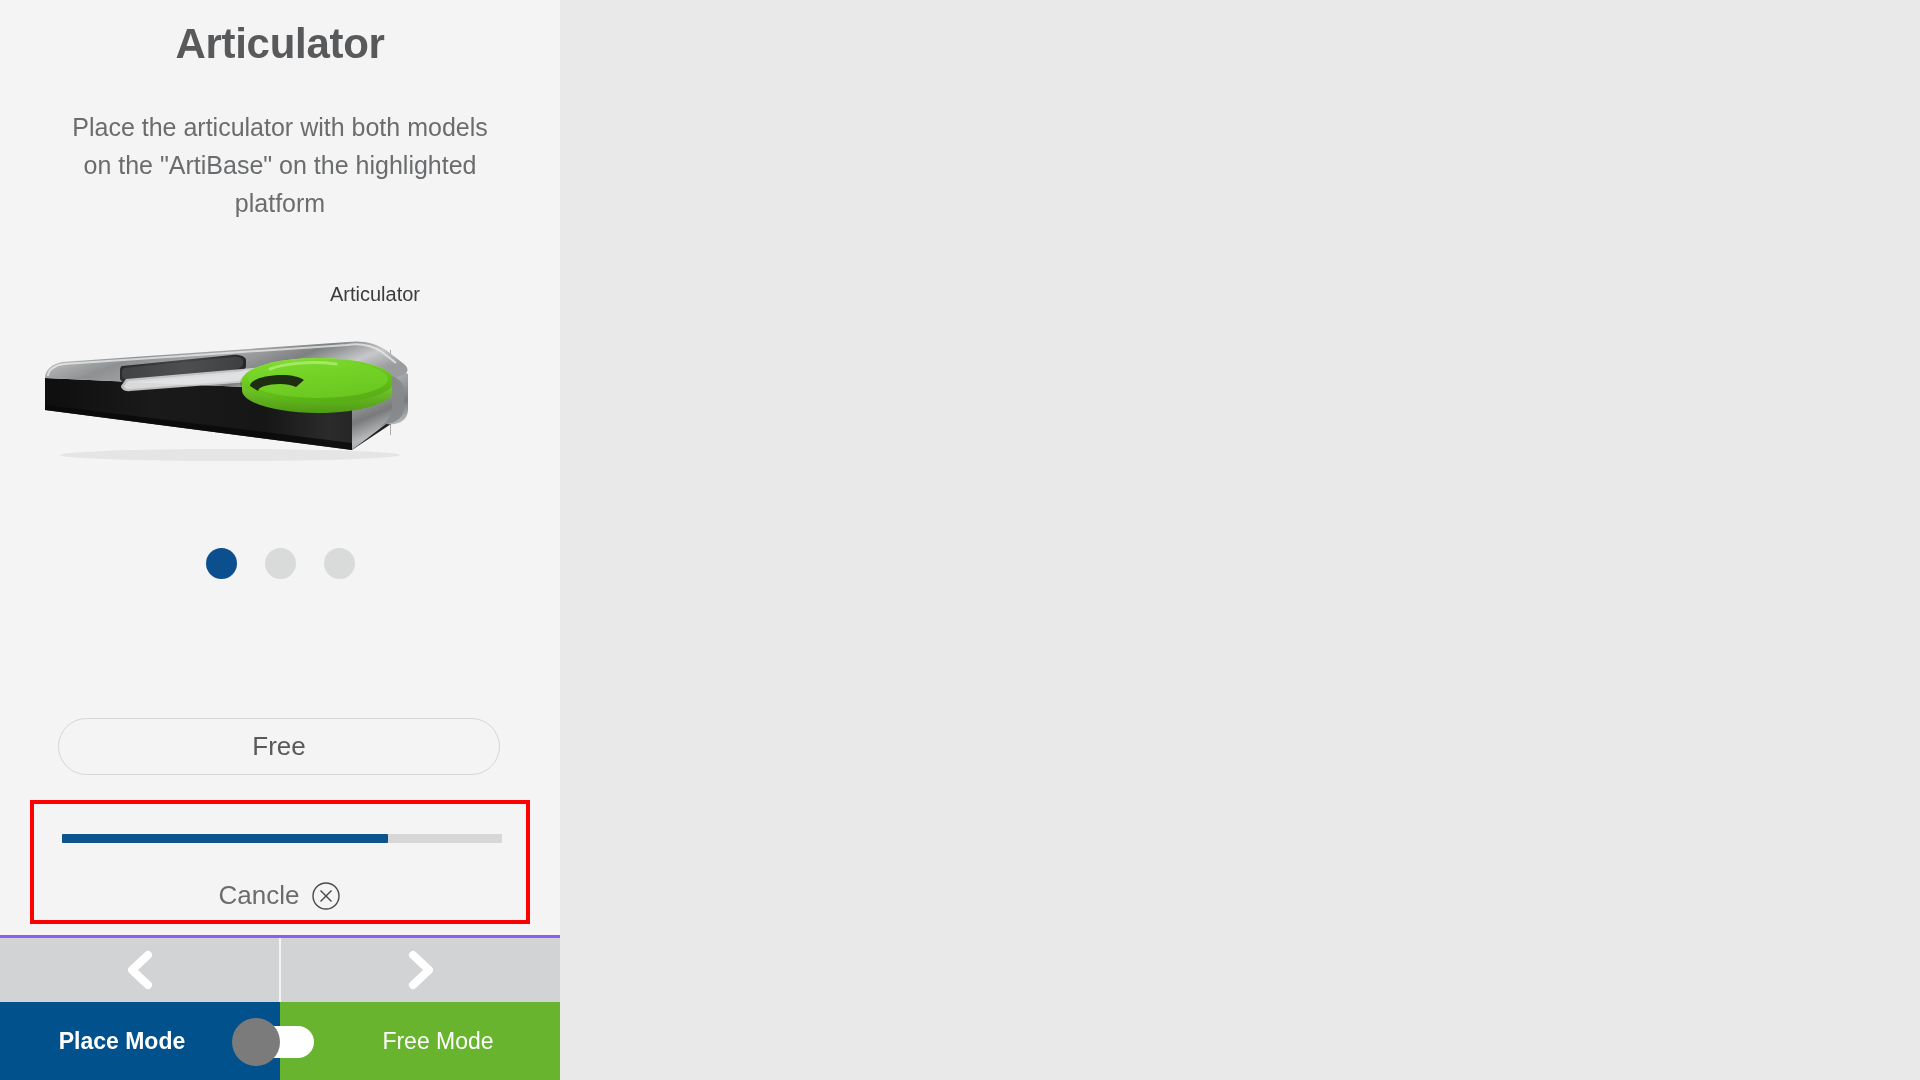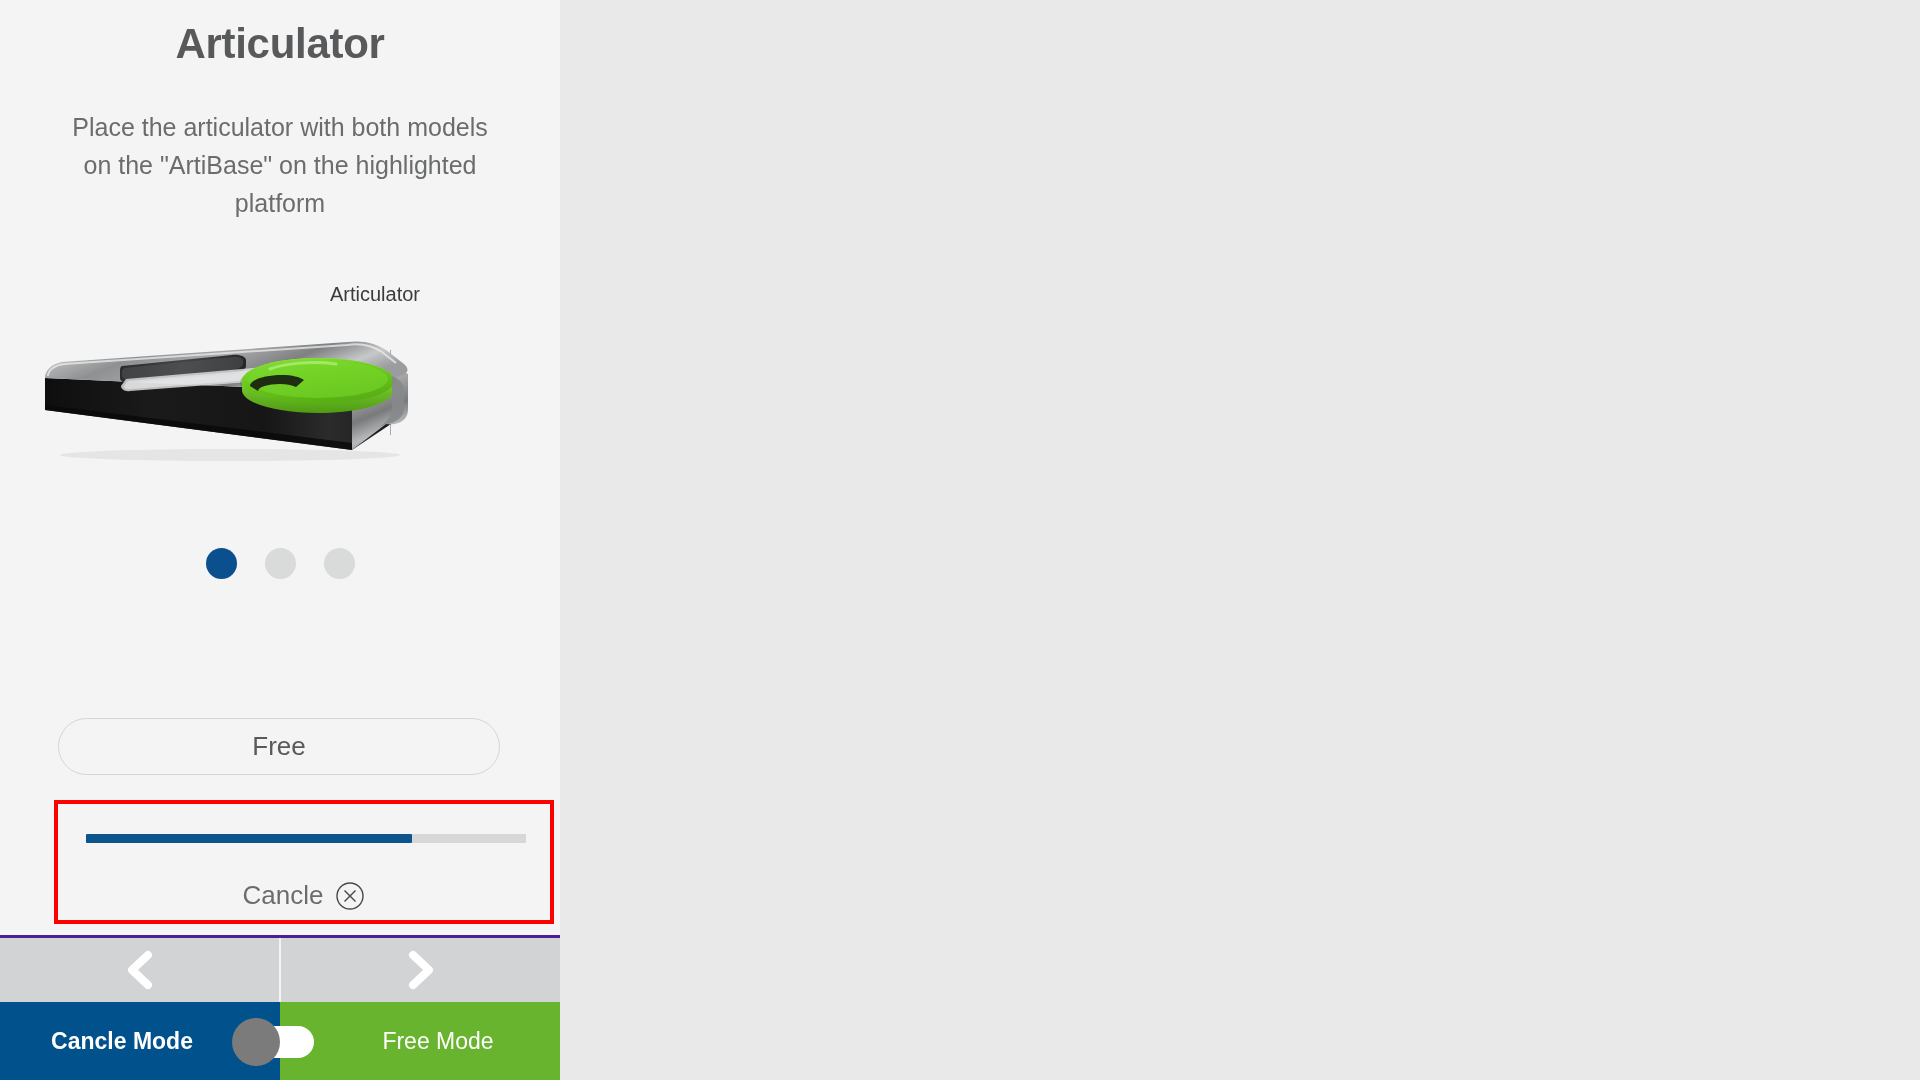--- a/index.html
+++ b/index.html
@@ -19,21 +19,21 @@
     background: #e9e9e9;
   }
 
   
   .panel {
     position: absolute;
     left: 0;
     top: 0;
     width: 560px;
     height: 1080px;
-    background: #4c1d95;
+    background: #8b5cf6;
     box-sizing: border-box;
   }
 
   .panel-scroll {
     position: absolute;
     left: 0;
     top: 0;
     width: 560px;
     height: 935px;
     background: #f4f4f4;
@@ -135,21 +135,20 @@
   
   .progress-region {
     position: absolute;
     left: 30px;
     top: 800px;
     width: 500px;
     height: 124px;
     border: 4px solid #ff0000;
     background: #f4f4f4;
     box-sizing: border-box;
-    margin-left: 24px;
   }
 
   .progress-track {
     position: absolute;
     left: 28px;
     top: 30px;
     width: 440px;
     height: 9px;
     background: #d7d7d7;
     border-radius: 1px;
@@ -409,21 +408,21 @@
       <div class="nav-gap"></div>
       <div class="nav-btn">
         <svg class="chev" width="34" height="44" viewBox="0 0 34 44">
           <polyline points="9,7 25,22 9,37" fill="none" stroke="#ffffff" stroke-width="8" stroke-linecap="round" stroke-linejoin="round"></polyline>
         </svg>
       </div>
     </div>
 
     <div class="mode-bar">
       <div class="mode-wizard">
-        <span>Cancle Mode</span>
+        <span>Place Mode</span>
       </div>
       <div class="mode-free">
         <span>Free Mode</span>
       </div>
     </div>
     <div class="mode-switch"></div>
     <div class="mode-knob"></div>
 
   </div>
 </div>

